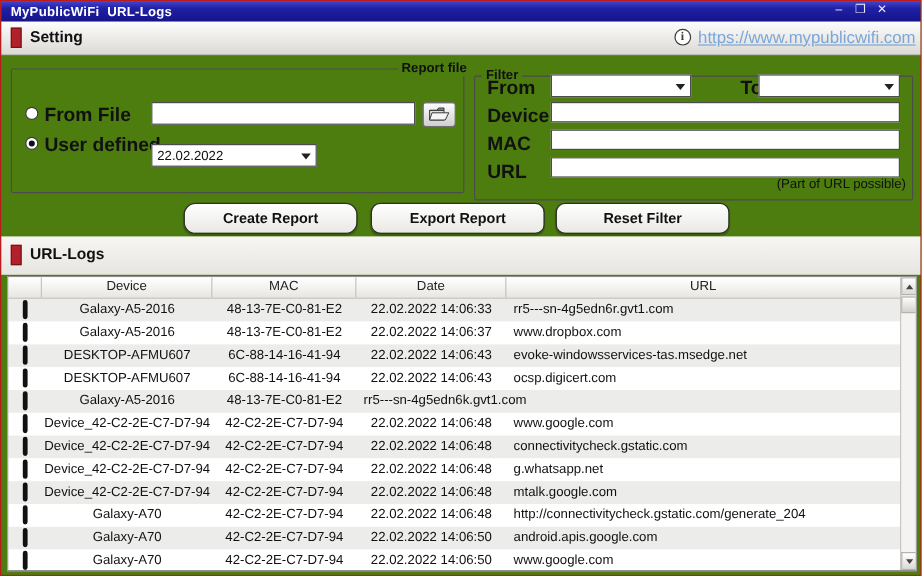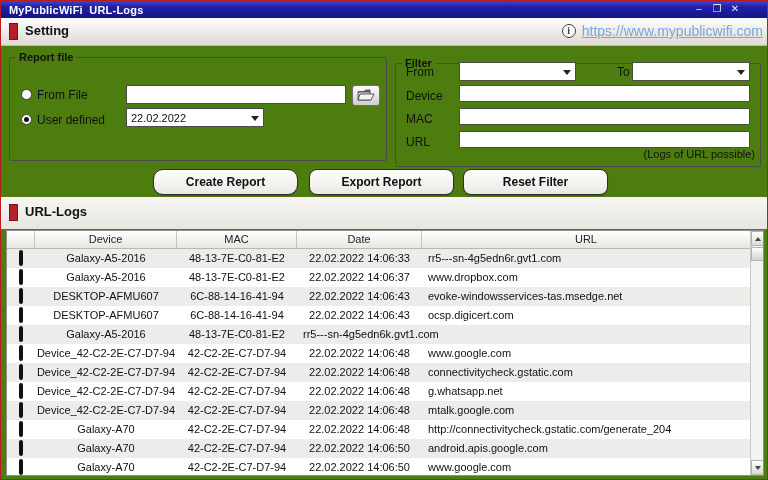--- a/index.html
+++ b/index.html
@@ -34,23 +34,23 @@
     font-size:10px;font-weight:bold;color:#3c3c3c;text-align:center;line-height:12px;
     font-family:"Liberation Serif",serif;background:#fff;
   }
   .link{font-size:14px;color:#7aa6d9;text-decoration:underline;}
   
   fieldset{
     position:absolute;border:1px solid #4c4c4c;border-radius:2px;
     margin:0;padding:0;background:transparent;
   }
   legend{font-size:11px;font-weight:bold;margin-left:6px;padding:0 3px;color:#111;}
-  #report-box{left:8px;top:50px;width:378px;height:110px;}
+  #report-box{left:8px;top:50px;width:378px;height:110px;text-align:right;}
   #filter-box{left:394px;top:50px;width:366px;height:110px;margin-top:6px;}
-  .lbl{position:absolute;font-size:12px;color:#111;}
+  .lbl{position:absolute;font-size:16px;color:#111;font-weight:bold;}
   .radio{
     position:absolute;width:11px;height:11px;border:1px solid #3f3f3f;border-radius:50%;
     background:#fff;
   }
   .radio.sel::after{
     content:"";position:absolute;left:2px;top:2px;width:5px;height:5px;border-radius:50%;background:#111;
   }
   .tinput{
     position:absolute;height:19px;border:1px solid #4c4c4c;background:#fff;
     font-family:inherit;font-size:11px;padding:0 3px;border-radius:0;
@@ -154,21 +154,21 @@
   <input class="tinput" style="left: 125px; top: 84px; width: 220px;" value="">
   <span class="folder-btn" style="left:351px;top:84px;">
     <svg class="folder-svg" width="18" height="13" viewBox="0 0 18 13">
       <path d="M1 3 L7 3 L8.5 1 L13 1 L13 3 L1 3 Z" fill="#8f8f8f" stroke="#333" stroke-width="0.8"></path>
       <path d="M1 3 L13 3 L13 11 L1 11 Z" fill="#dcdcdc" stroke="#333" stroke-width="0.8"></path>
       <path d="M3 5 L17 5 L14 11 L1 11 Z" fill="#f5f5f5" stroke="#333" stroke-width="0.8"></path>
     </svg>
   </span>
   <span class="radio sel" style="left:20px;top:113px;"></span>
   <span class="lbl" style="left:36px;top:112px;">User defined</span>
-  <span class="combo" style="left:125px;top:107px;width:138px;">
+  <span class="combo" style="left:125px;top:119px;width:138px;">
     <span>22.02.2022</span>
     <span class="arrow"></span>
   </span>
 
   <fieldset id="filter-box">
     <legend>Filter</legend>
   </fieldset>
   <span class="lbl" style="left:405px;top:64px;">From</span>
   <span class="combo" style="left:458px;top:61px;width:117px;">
     <span></span>
@@ -178,21 +178,21 @@
   <span class="combo" style="left:631px;top:61px;width:118px;">
     <span></span>
     <span class="arrow"></span>
   </span>
   <span class="lbl" style="left:405px;top:88px;">Device</span>
   <input class="tinput" style="left: 458px; top: 84px; width: 291px; height: 17px;" value="">
   <span class="lbl" style="left:405px;top:111px;">MAC</span>
   <input class="tinput" style="left: 458px; top: 107px; width: 291px; height: 17px;" value="">
   <span class="lbl" style="left:405px;top:134px;">URL</span>
   <input class="tinput" style="left: 458px; top: 130px; width: 291px; height: 17px;" value="">
-  <span class="hint" style="right:12px;top:147px;position:absolute;">(Logs of URL possible)</span>
+  <span class="hint" style="right:12px;top:147px;position:absolute;">(Part of URL possible)</span>
 
   <button class="btn" style="left:152px;top:168px;border-radius:10px;">Create Report</button>
   <button class="btn" style="left:308px;top:168px;">Export Report</button>
   <button class="btn" style="left:462px;top:168px;">Reset Filter</button>
 
   <div class="logs-strip">
     <span class="redbar" style="left:8px;top:7px;"></span>
     <span class="section-title" style="left:24px;top:7px;">URL-Logs</span>
   </div>
 

